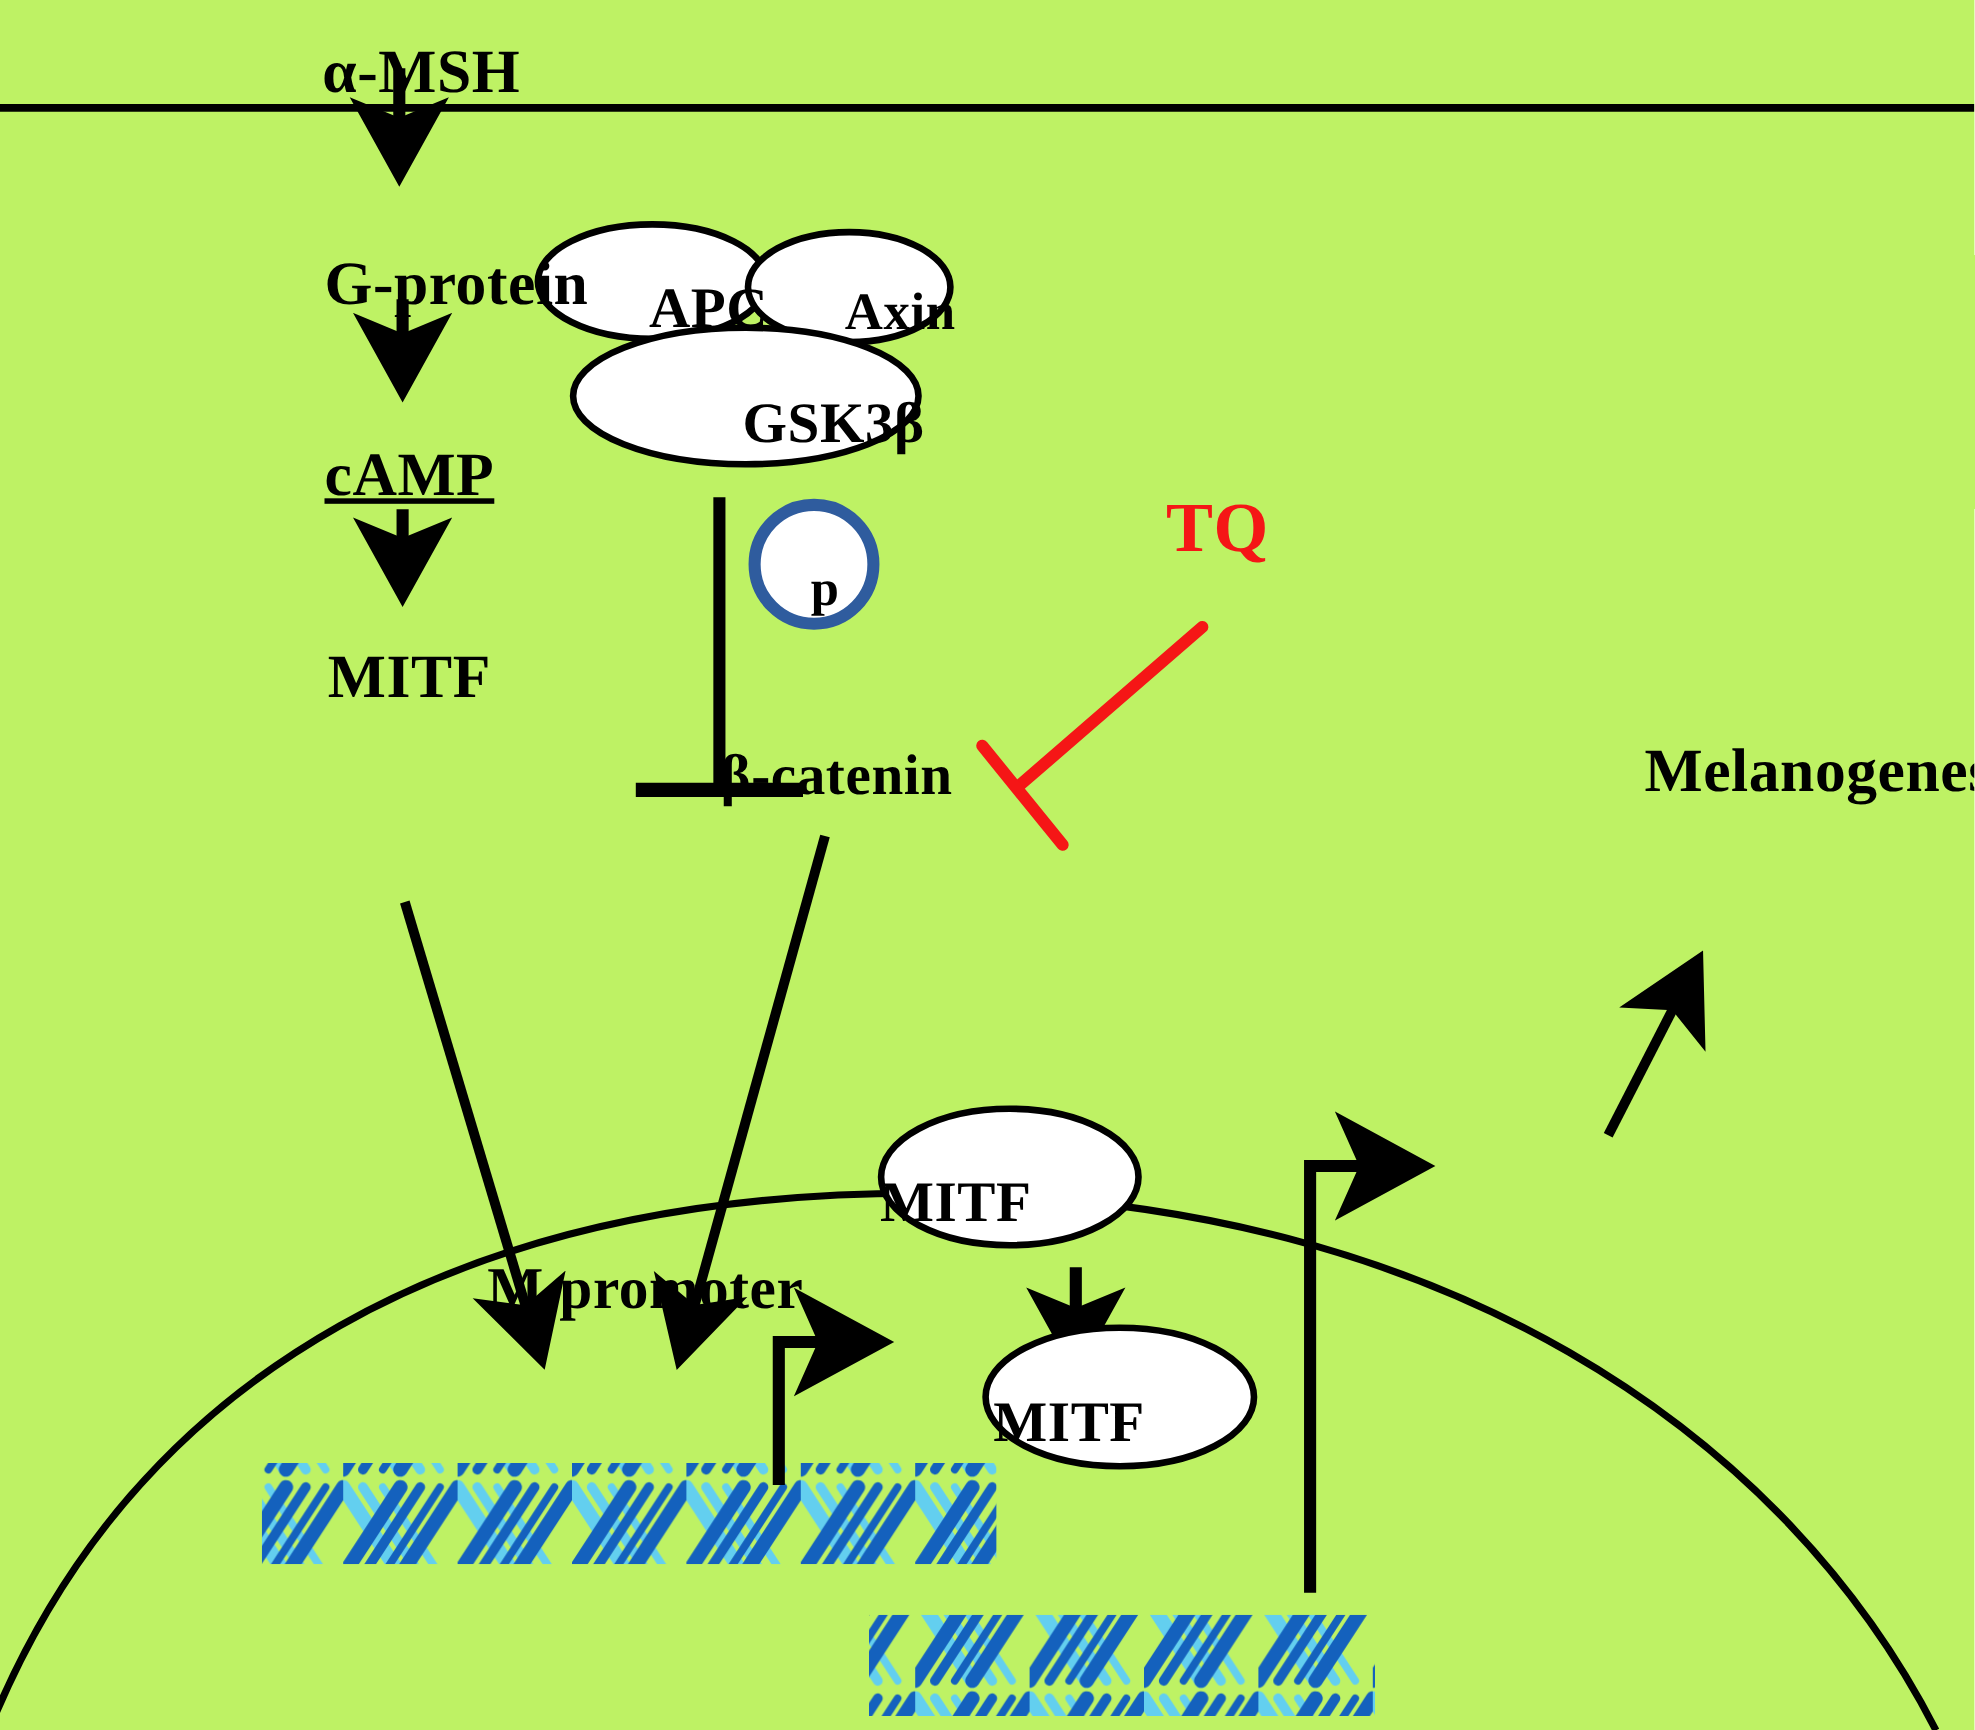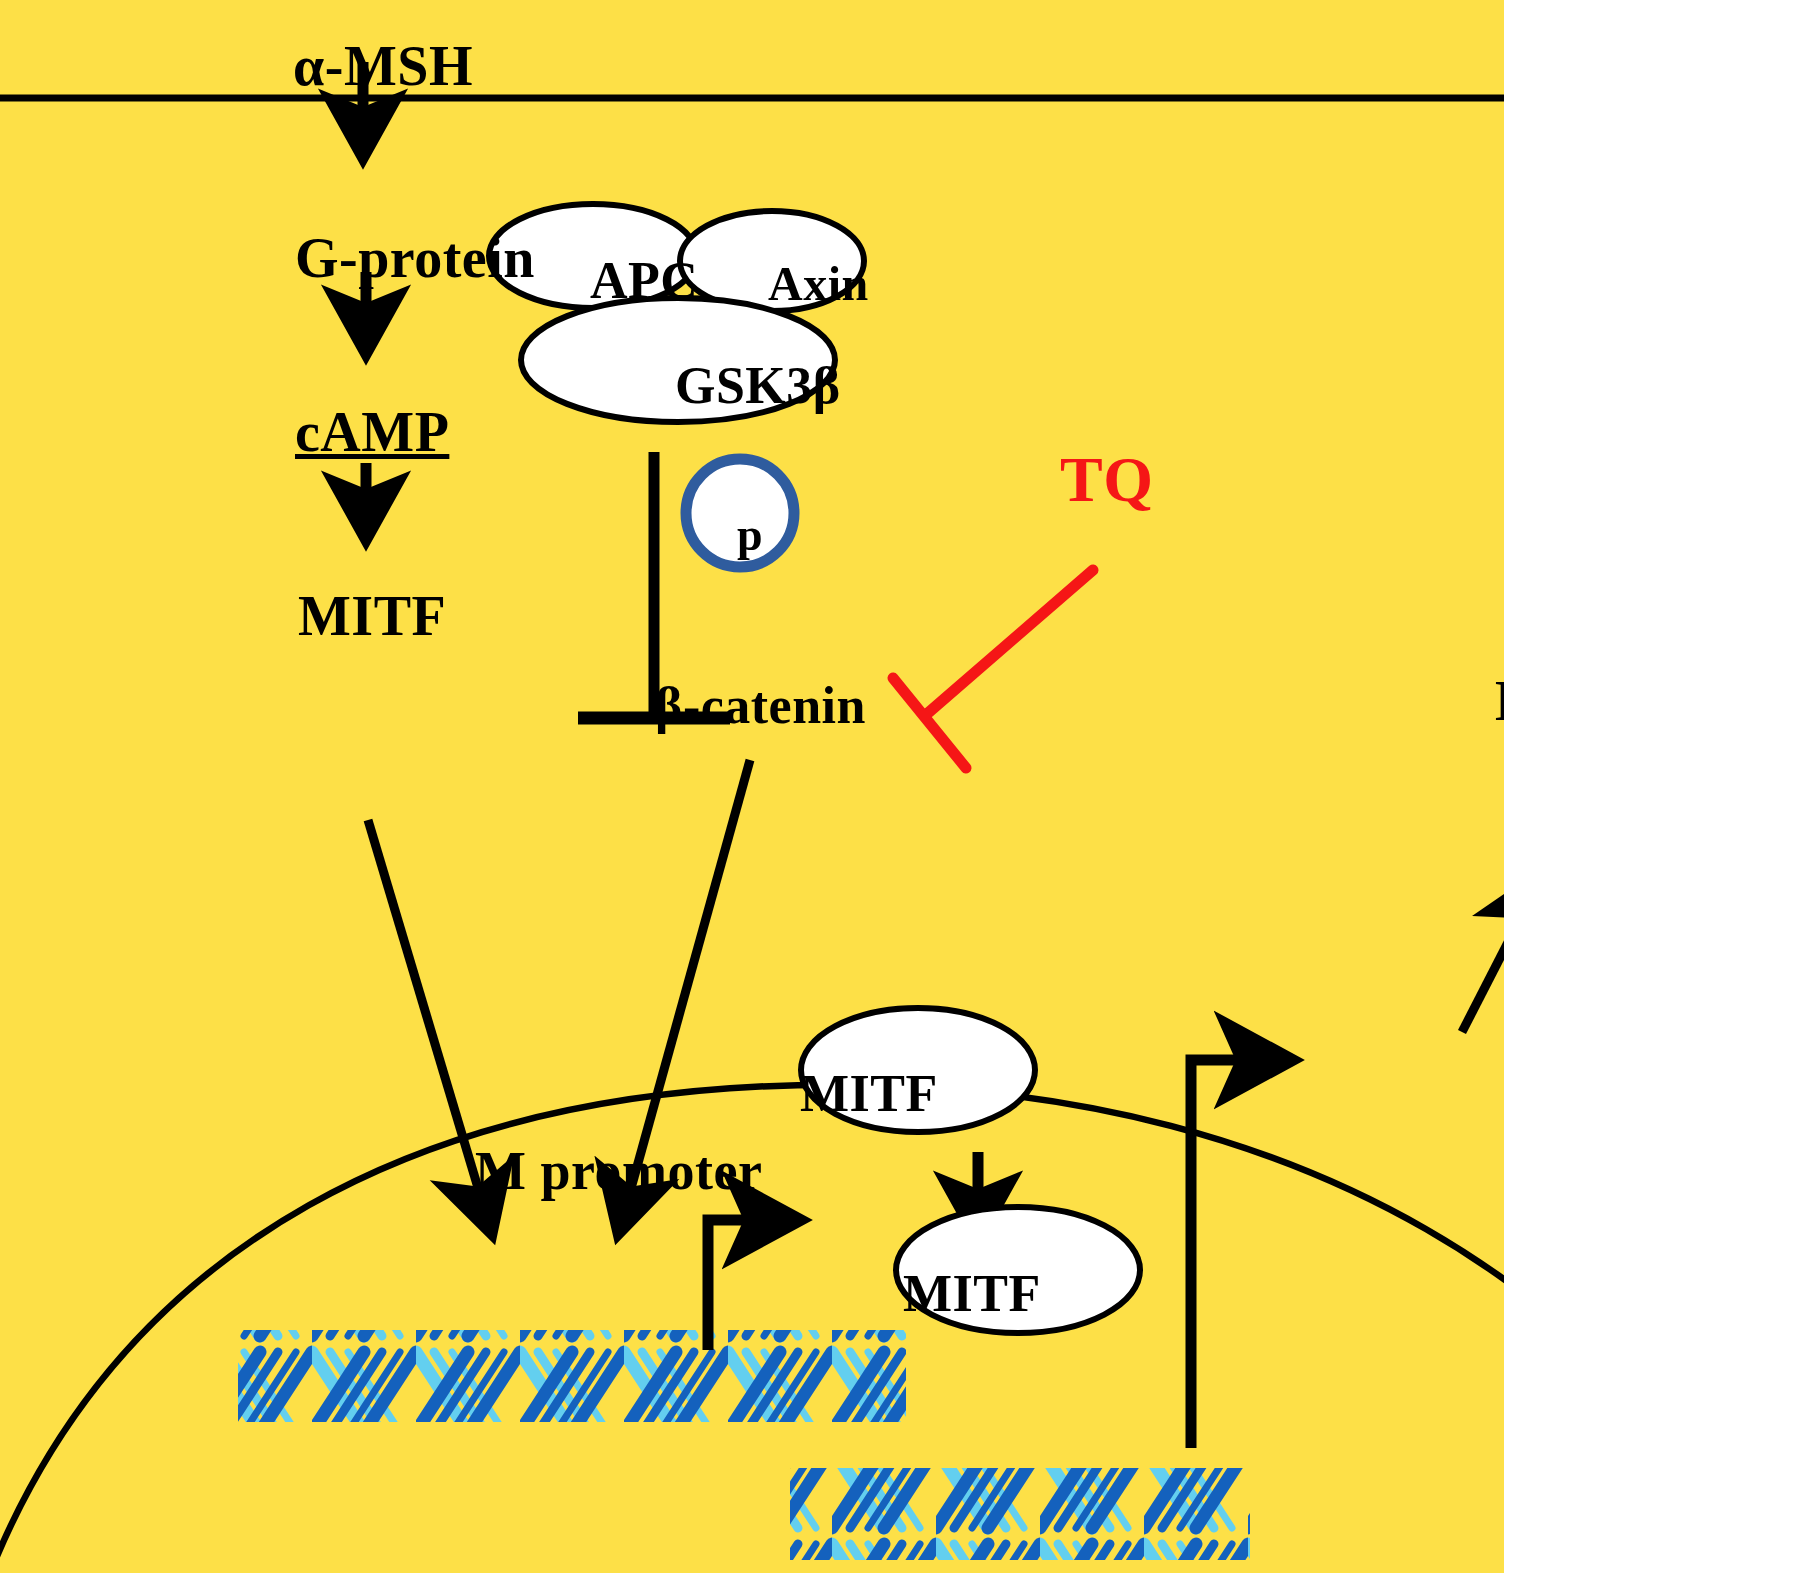--- a/index.html
+++ b/index.html
@@ -2,23 +2,23 @@
 <html><head>
 <meta charset="utf-8">
 <style>
   html, body {
     margin: 0;
     padding: 0;
     background: #ffffff;
   }
   #stage {
     position: relative;
-    width: 1504px;
+    width: 1795px;
     height: 1573px;
-    background: #fde047;
+    background: #bef264;
     overflow: hidden;
     font-family: "Liberation Serif", "DejaVu Serif", serif;
   }
   svg.layer {
     position: absolute;
     top: 0;
     left: 0;
     width: 1795px;
     height: 1573px;
   }
@@ -36,21 +36,21 @@
   #lbl-camp   { left: 295px;  top: 404px;  font-size: 56px; text-decoration: underline; }
   #lbl-creb   { left: 298px;  top: 588px;  font-size: 56px; }
   #lbl-apc    { left: 590px;  top: 255px;  font-size: 52px; }
   #lbl-axin   { left: 768px;  top: 260px;  font-size: 48px; }
   #lbl-gsk    { left: 675px;  top: 360px;  font-size: 52px; }
   #lbl-p      { left: 737px;  top: 512px;  font-size: 46px; }
   #lbl-tq     { left: 1060px; top: 448px;  font-size: 64px; color: #f51616; }
   #lbl-bcat   { left: 655px;  top: 680px;  font-size: 52px; }
   #lbl-melano { left: 1495px; top: 673px;  font-size: 56px; }
   #lbl-tyro   { left: 1452px; top: 888px;  font-size: 56px; }
-  #lbl-mprom  { left: 443px;  top: 1144px; font-size: 54px; margin-left: 32px; }
+  #lbl-mprom  { left: 443px;  top: 1144px; font-size: 54px; }
   #lbl-mitf1  { left: 800px;  top: 1068px; font-size: 52px; }
   #lbl-mitf2  { left: 903px;  top: 1268px; font-size: 52px; }
 </style>
 </head>
 <body>
 
 <div id="stage">
 
   <svg class="layer" viewBox="0 0 1795 1573">
     <defs>

